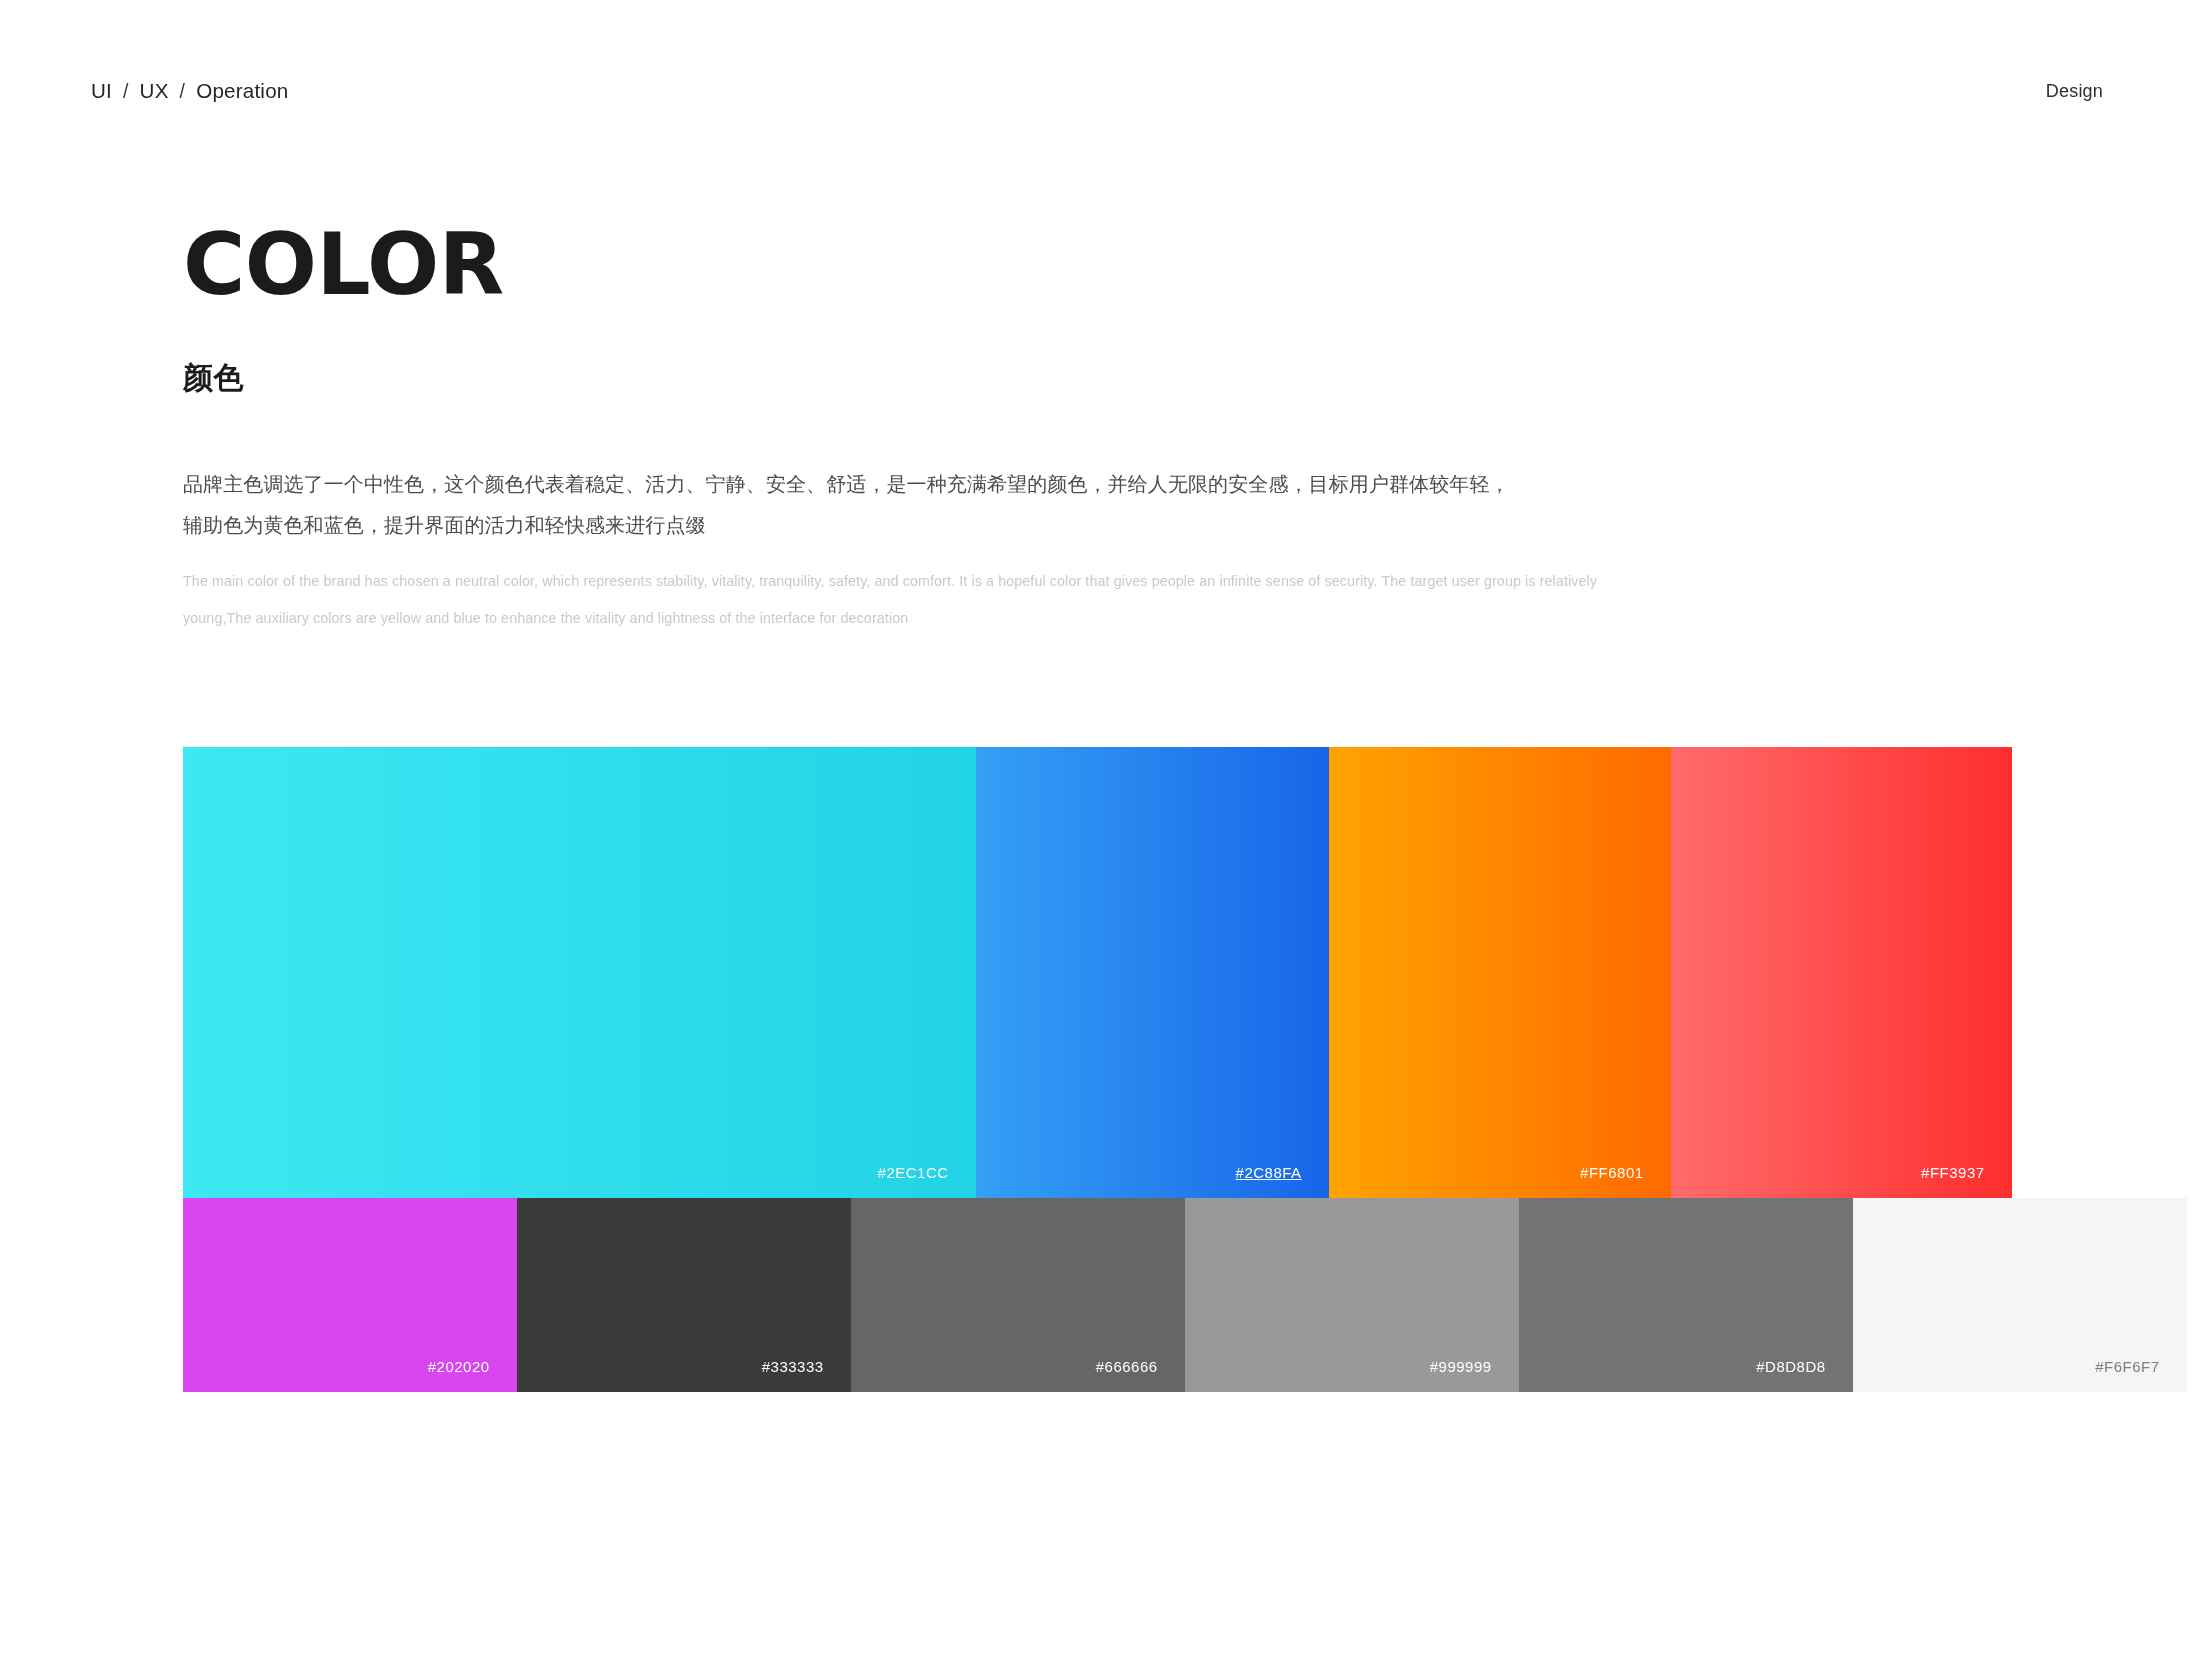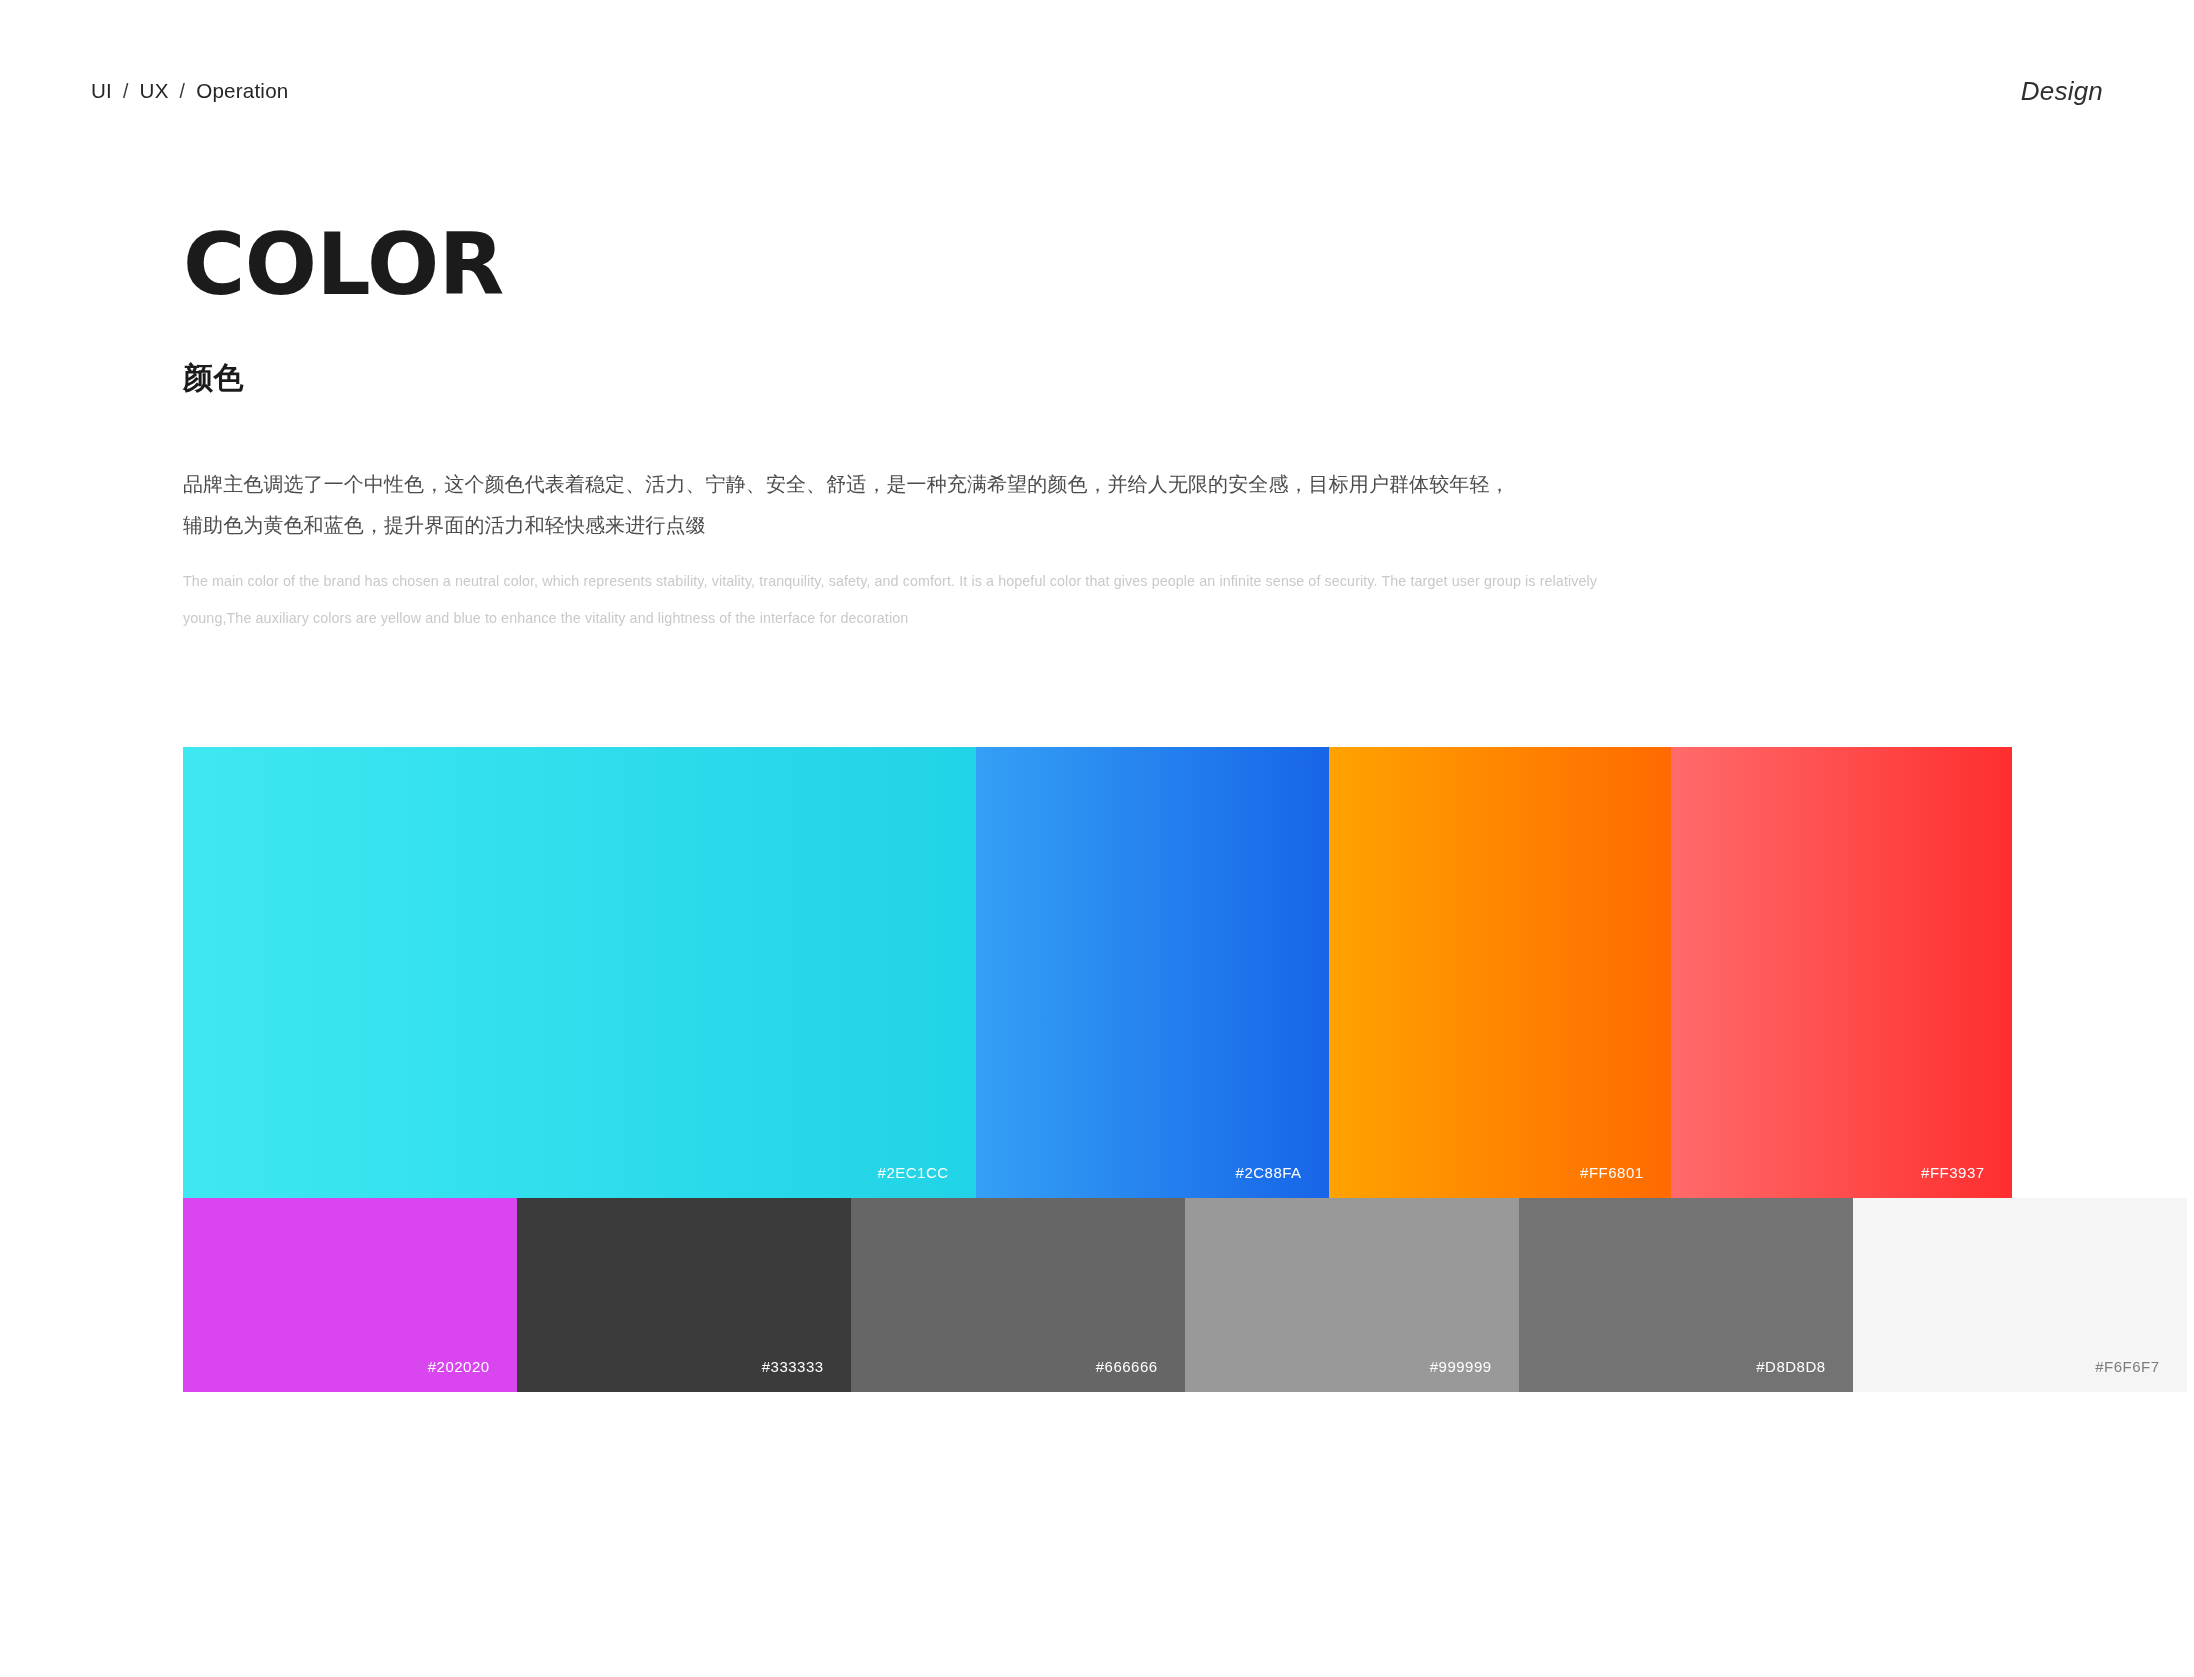--- a/index.html
+++ b/index.html
@@ -37,25 +37,24 @@
     letter-spacing: 0.2px;
     white-space: nowrap;
   }
   .breadcrumb .crumb { color: #262626; }
   .breadcrumb .sep {
     color: #3a3a3a;
     margin: 0 11px;
     font-size: 19.4px;
   }
   .header-right {
-    font-size: 26px;
+    font-size: 18px;
     color: #2f2f2f;
     letter-spacing: 0.2px;
     white-space: nowrap;
-    font-style: italic;
   }
 
   
   .title-wrap {
     position: absolute;
     left: 183px;
     top: 222px;
   }
   .big-title {
     font-family: "DejaVu Sans", "Liberation Sans", sans-serif;
@@ -161,21 +160,21 @@
     <div>young,The auxiliary colors are yellow and blue to enhance the vitality and lightness of the interface for decoration</div>
   </div>
 
   <div class="swatch-area">
 
     <div class="row-main">
       <div class="swatch teal" style="background: linear-gradient(90deg, rgb(62, 232, 242) 0%, rgb(33, 211, 230) 100%);">
         <span class="hex" style="color: rgb(255, 255, 255);">#2EC1CC</span>
       </div>
       <div class="swatch blue" style="background: linear-gradient(90deg, rgb(52, 160, 245) 0%, rgb(23, 101, 232) 100%);">
-        <span class="hex" style="color: rgb(255, 255, 255);">#2C88FA</span>
+        <span class="hex" style="color: rgb(255, 255, 255); text-decoration: underline;">#2C88FA</span>
       </div>
       <div class="swatch orange" style="background: linear-gradient(90deg, rgb(255, 163, 0) 0%, rgb(255, 106, 0) 100%);">
         <span class="hex" style="color: rgb(255, 255, 255);">#FF6801</span>
       </div>
       <div class="swatch red" style="background: linear-gradient(90deg, rgb(255, 107, 107) 0%, rgb(255, 46, 46) 100%);">
         <span class="hex" style="color: rgb(255, 255, 255);">#FF3937</span>
       </div>
     </div>
 
     <div class="row-gray">

